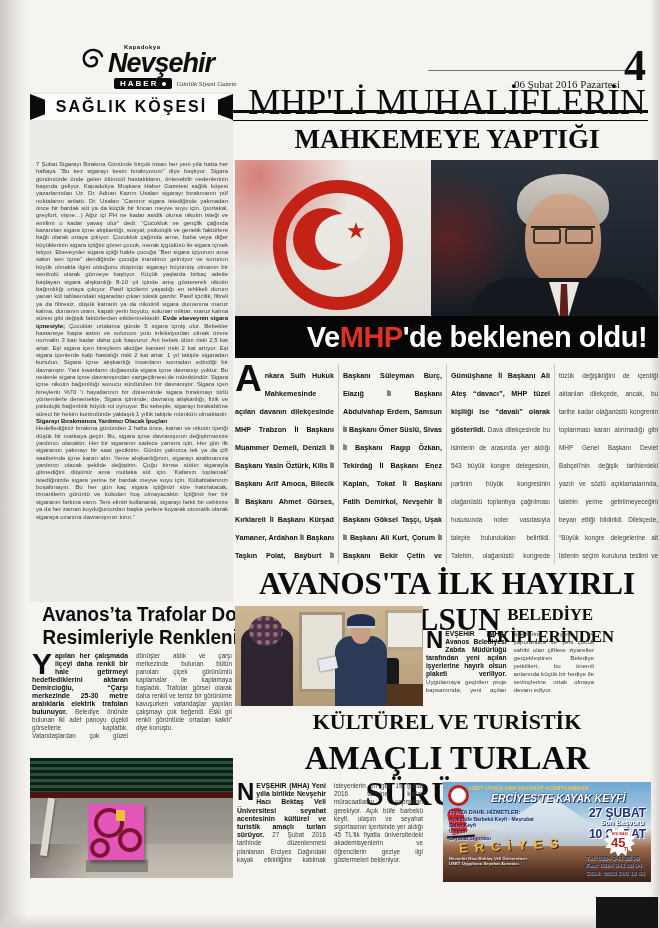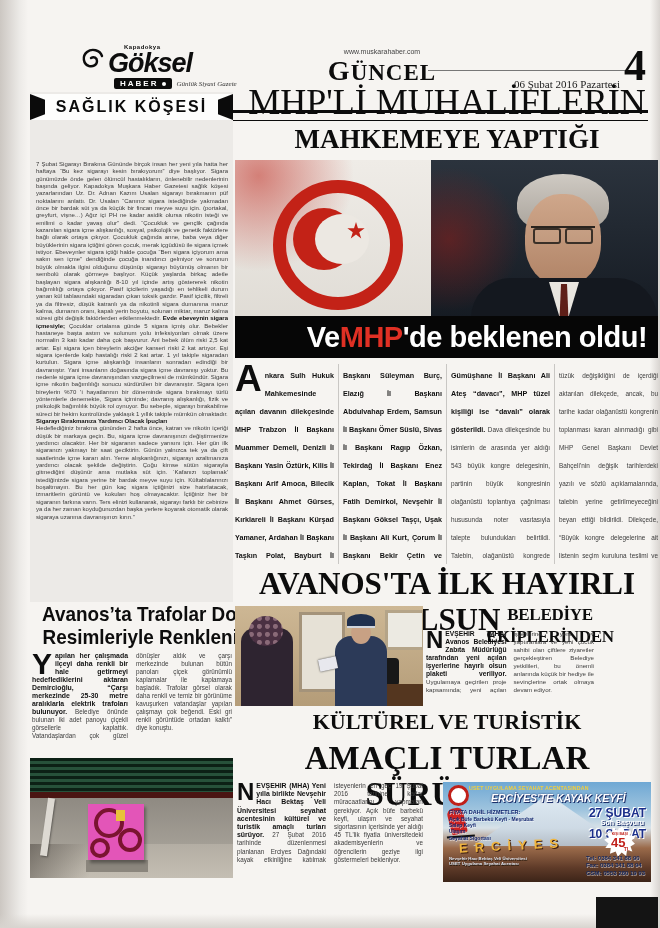--- a/index.html
+++ b/index.html
@@ -153,32 +153,28 @@
 <div id="page">
   <div class="abs edgeL"></div>
   <div class="abs edgeR"></div>
   <div class="abs edgeB"></div>
 
   <div class="abs logo">
     <svg class="swirl" viewBox="0 0 26 26">
       <path d="M22 10 C20 4 12 2 7 6 C2 10 3 18 9 20 C13 21 17 19 17 15 C17 12 14 10 11 12" fill="none" stroke="#0d0d0d" stroke-width="2.4" stroke-linecap="round"></path>
     </svg>
     <span class="region">Kapadokya</span>
-    <span class="brand">Göksel</span>
+    <span class="brand">Nevşehir</span>
     <div class="haberbar">
       <span class="haberpill">
           <span>HABER</span>
           <span class="haberdot"></span>
         </span>
       <span class="tagline">Günlük Siyasi Gazete</span>
     </div>
-  </div>
-  <div class="abs hcenter">
-    <span class="site">www.muskarahaber.com</span>
-    <span class="section serif">GÜNCEL</span>
   </div>
   <div class="abs hrule"></div>
   <div class="abs hdate serif">06 Şubat 2016 Pazartesi</div>
   <div class="abs pagenum serif">4</div>
   <div class="abs dblrule"></div>
 
   <div class="abs hpanel"></div>
   <div class="abs hbanner">
     <span class="cap capL"></span>
     <span class="txt">SAĞLIK KÖŞESİ</span>

